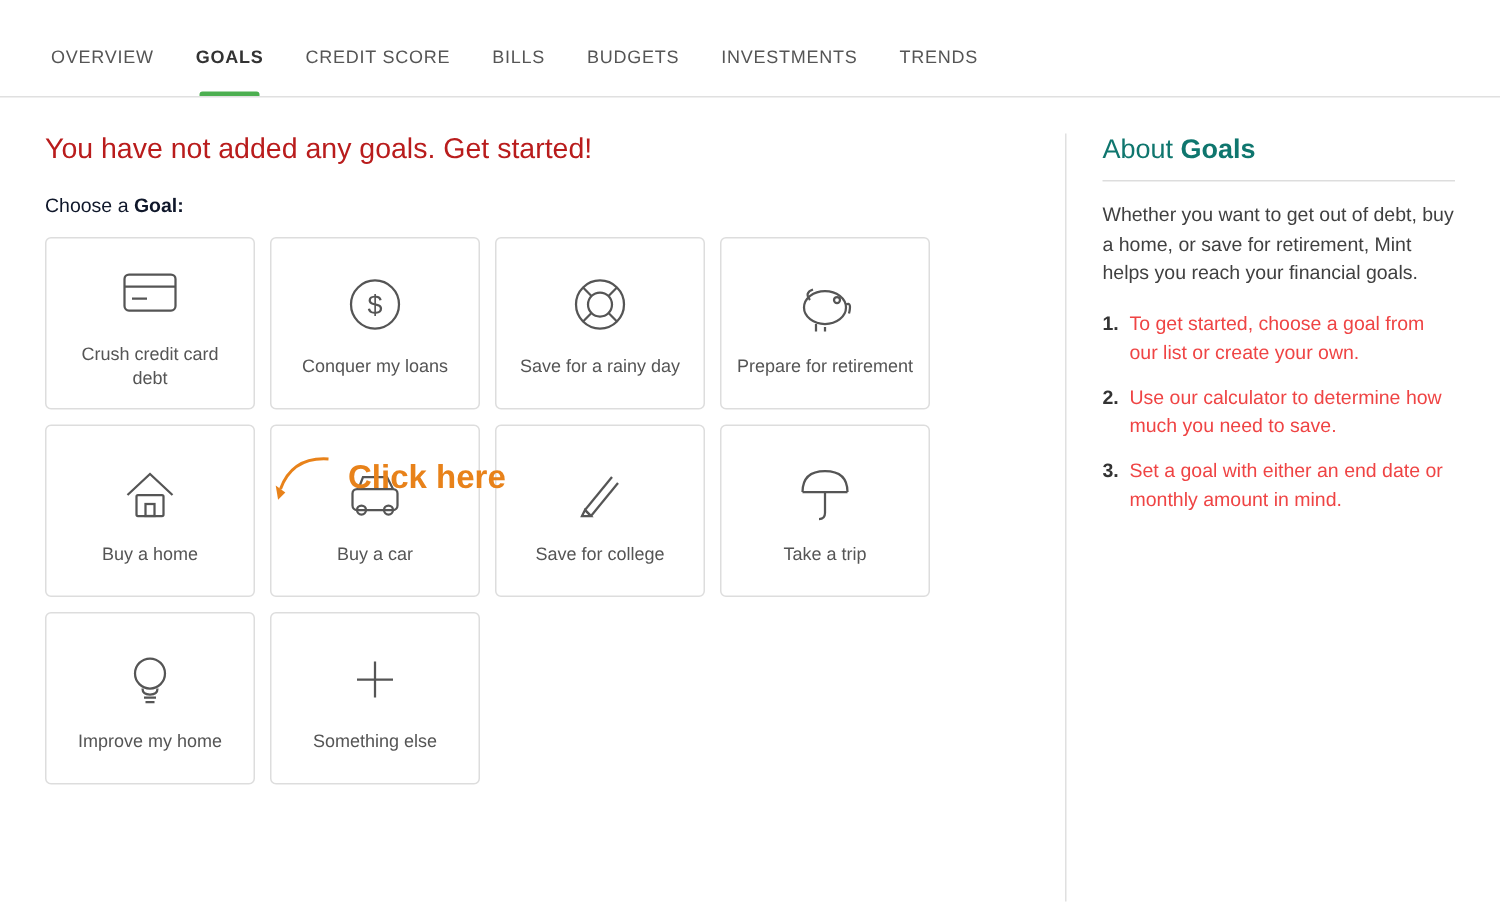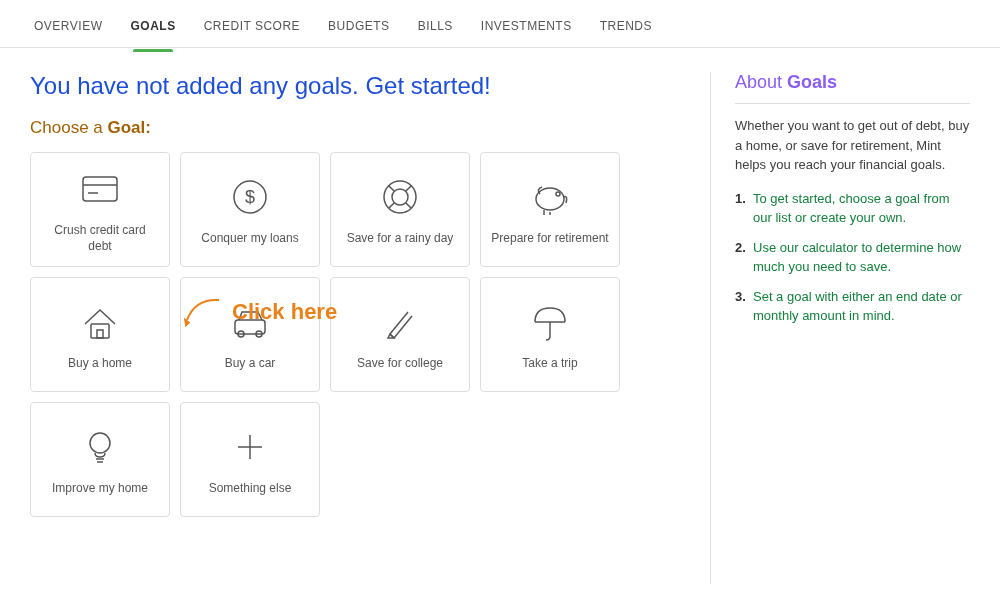--- a/index.html
+++ b/index.html
@@ -1,24 +1,24 @@
 <!DOCTYPE html>
 <html><head>
   <meta charset="utf-8">
   <style>
     * { box-sizing: border-box; margin: 0; padding: 0; }
     body { font-family: -apple-system, BlinkMacSystemFont, 'Helvetica Neue', Arial, sans-serif; background: #fff; color: #333; font-size: 14px; width: 1000px; height: 612px; overflow: hidden; }
 
     
     nav {
       display: flex;
-      align-items: flex-start;
+      align-items: flex-end;
       border-bottom: 1px solid #e0e0e0;
       padding: 0 20px;
-      height: 48px;
+      height: 65px;
       background: #fff;
     }
     .nav-item {
       padding: 0 14px;
       height: 52px;
       display: flex;
       flex-direction: column;
       align-items: center;
       justify-content: center;
       font-size: 12px;
@@ -52,29 +52,29 @@
     }
 
     .left-panel { flex: 1; }
     .right-panel {
       width: 260px;
       border-left: 1px solid #e0e0e0;
       padding-left: 24px;
     }
 
     .no-goals-msg {
-      font-size: 24px;
+      font-size: 19px;
       margin-bottom: 18px;
-      color: #1d4ed8;
+      color: #b91c1c;
     }
 
     .choose-label {
-      font-size: 17px;
+      font-size: 13px;
       margin-bottom: 14px;
-      color: #a16207;
+      color: #0f172a;
     }
     .choose-label strong { font-weight: 700; }
 
     
     .goals-grid {
       display: grid;
       grid-template-columns: repeat(4, 140px);
       gap: 10px;
       position: relative;
     }
@@ -133,41 +133,41 @@
     .click-text {
       font-size: 22px;
       font-weight: 700;
       color: #e8821a;
     }
 
     
     .about-title {
       font-size: 18px;
       margin-bottom: 10px;
-      color: #8b5cf6;
+      color: #0f766e;
     }
     .about-title strong { font-weight: 700; }
     .about-divider {
       border: none;
       border-top: 1px solid #ddd;
       margin-bottom: 12px;
     }
     .about-intro {
       font-size: 13px;
       color: #404040;
       line-height: 1.5;
       margin-bottom: 14px;
     }
     .about-list {
       list-style: none;
       padding: 0;
     }
     .about-list li {
       font-size: 13px;
-      color: #15803d;
+      color: #ef4444;
       line-height: 1.5;
       margin-bottom: 10px;
       padding-left: 18px;
       position: relative;
     }
     .about-list li::before {
       position: absolute;
       left: 0;
       font-weight: 700;
       color: #333;
@@ -178,22 +178,22 @@
     .about-list li:nth-child(4)::before { content: '4.'; }
   </style>
 </head>
 <body>
 
 <nav>
 
 <div class="nav-item">OVERVIEW</div>
     <div class="nav-item active">GOALS</div>
     <div class="nav-item">CREDIT SCORE</div>
+    <div class="nav-item">BILLS</div>
     <div class="nav-item">BUDGETS</div>
-    <div class="nav-item">BILLS</div>
     <div class="nav-item">INVESTMENTS</div>
     <div class="nav-item">TRENDS</div>
   </nav>
 
 <div class="main">
   <div class="left-panel">
     <div class="no-goals-msg">You have not added any goals. Get started!</div>
     <div class="choose-label">
       <span>Choose a </span><strong>Goal:</strong>
     </div>

